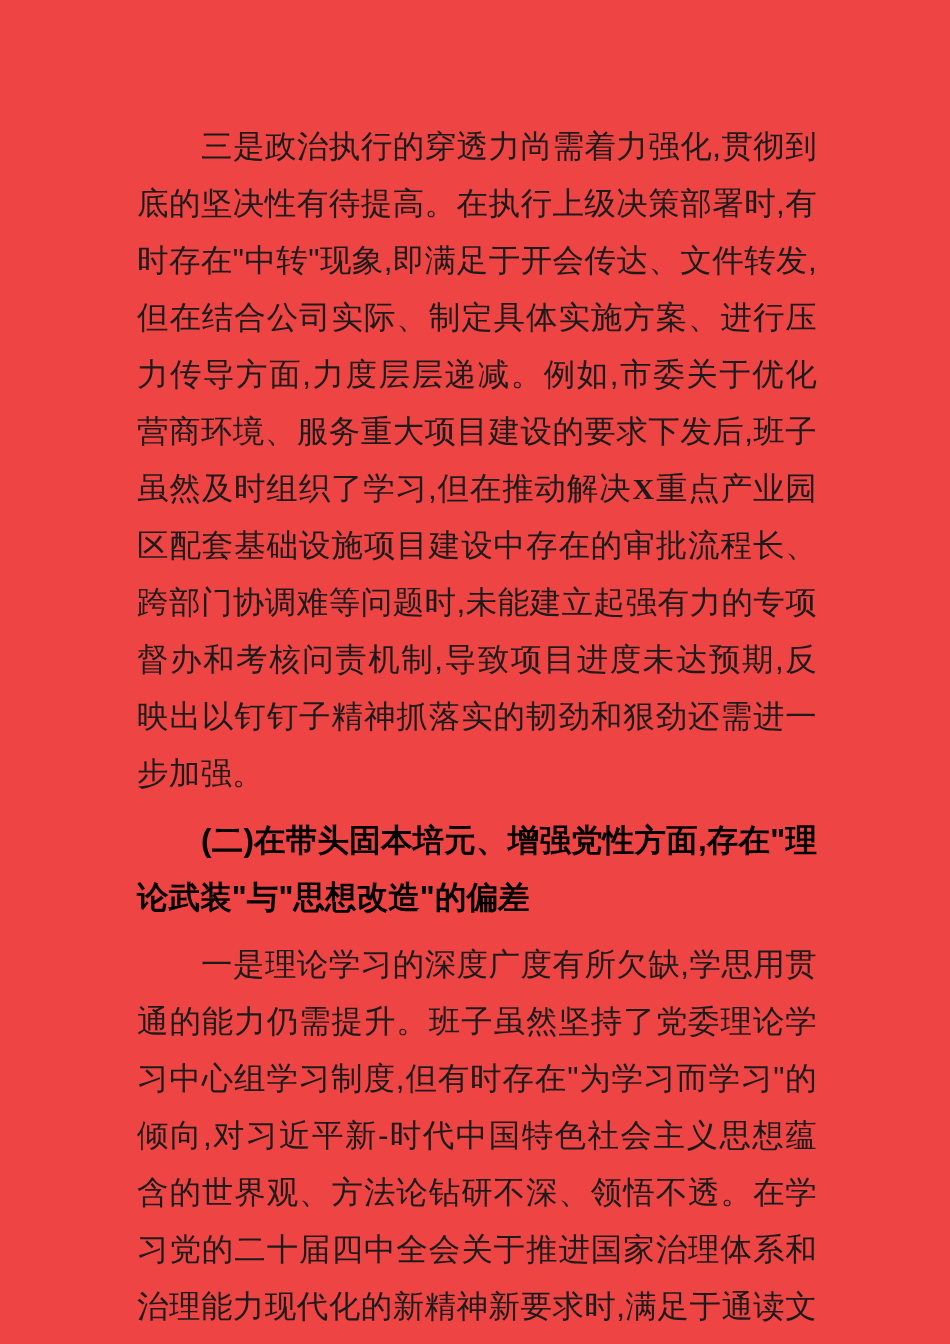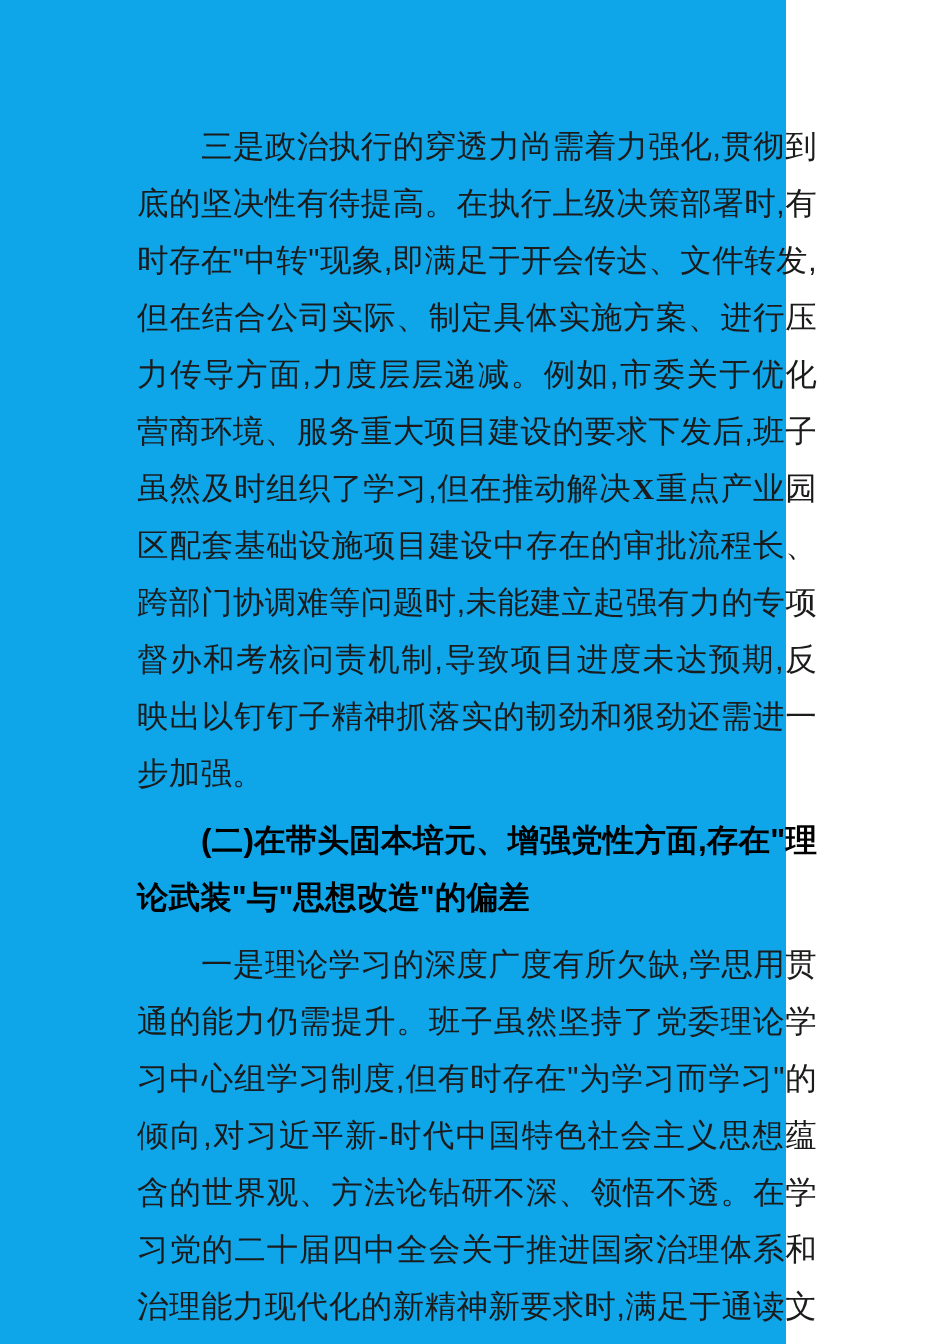--- a/index.html
+++ b/index.html
@@ -8,23 +8,23 @@
     background: #ffffff;
   }
   body {
     width: 950px;
     height: 1344px;
     font-family: "Liberation Sans", "DejaVu Sans", sans-serif;
     overflow: hidden;
   }
   .page {
     position: relative;
-    width: 786px;
+    width: 950px;
     height: 1344px;
-    background: #0ea5e9;
+    background: #ef4444;
     box-sizing: border-box;
   }
   .doc-body {
     position: absolute;
     left: 137px;
     top: 118px;
     width: 680px;
   }
   .para {
     margin: 0 0 0 0;

